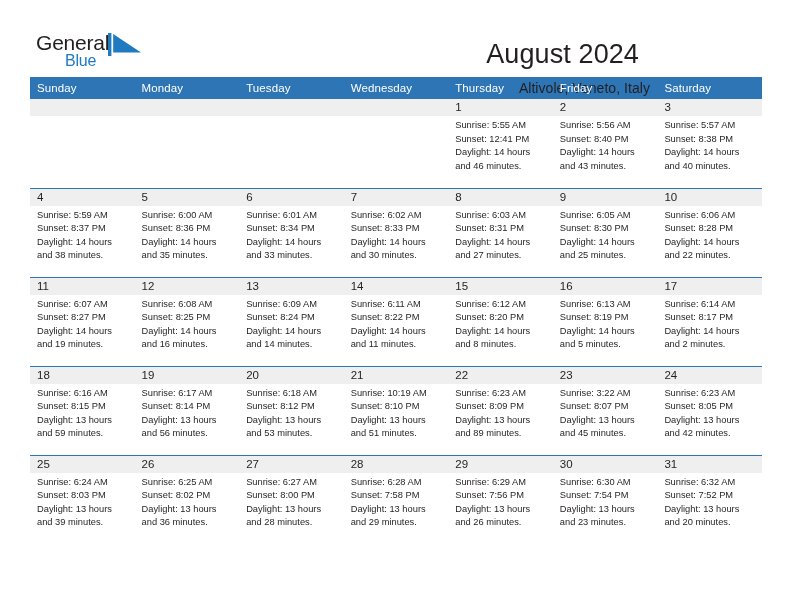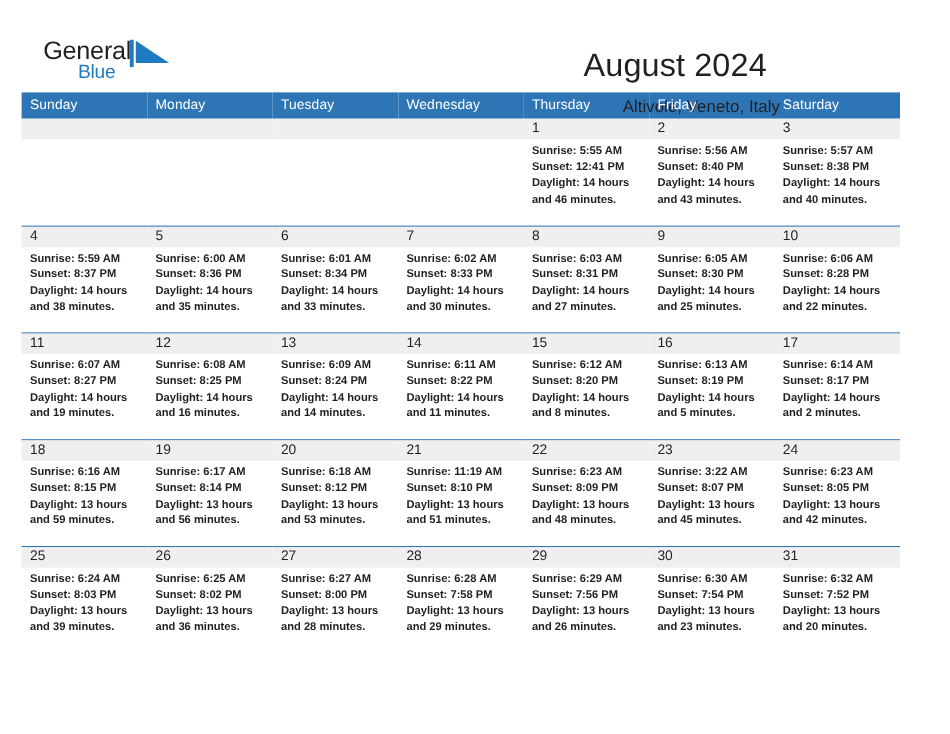--- a/index.html
+++ b/index.html
@@ -81,21 +81,21 @@
   }
   .cal-sub {
     font-size: 14px;
     color: #231f20;
     margin-top: 6px;
     letter-spacing: 0.05px;
   }
 
   
   .calendar {
-    margin: 0 18px;
+    margin: 0 30px;
     width: 732px;
     border-collapse: collapse;
     table-layout: fixed;
   }
   .calendar th {
     background: #2e75b6;
     color: #ffffff;
     font-size: 11.5px;
     font-weight: normal;
     text-align: left;
@@ -129,21 +129,20 @@
     line-height: 15px;
   }
   td.empty .daynum-band {
     background: #efefef;
   }
   .cell-body {
     padding: 3px 6px 0 7px;
     font-size: 9.3px;
     line-height: 13.6px;
     color: #231f20;
-    font-weight: bold;
   }
   .cell-body div { white-space: normal; }
 </style>
 </head>
 <body>
 
 <div class="page">
 
   <div class="header">
 
@@ -426,35 +425,35 @@
                 <div>Sunset: 8:12 PM</div>
                 <div>Daylight: 13 hours</div>
                 <div>and 53 minutes.</div>
               </div>
             </div>
           </td>
           <td>
             <div class="cell-inner">
               <div class="daynum-band">21</div>
               <div class="cell-body">
-                <div>Sunrise: 11:19 AM</div>
+                <div>Sunrise: 10:19 AM</div>
                 <div>Sunset: 8:10 PM</div>
                 <div>Daylight: 13 hours</div>
                 <div>and 51 minutes.</div>
               </div>
             </div>
           </td>
           <td>
             <div class="cell-inner">
               <div class="daynum-band">22</div>
               <div class="cell-body">
                 <div>Sunrise: 6:23 AM</div>
                 <div>Sunset: 8:09 PM</div>
                 <div>Daylight: 13 hours</div>
-                <div>and 48 minutes.</div>
+                <div>and 89 minutes.</div>
               </div>
             </div>
           </td>
           <td>
             <div class="cell-inner">
               <div class="daynum-band">23</div>
               <div class="cell-body">
                 <div>Sunrise: 3:22 AM</div>
                 <div>Sunset: 8:07 PM</div>
                 <div>Daylight: 13 hours</div>

